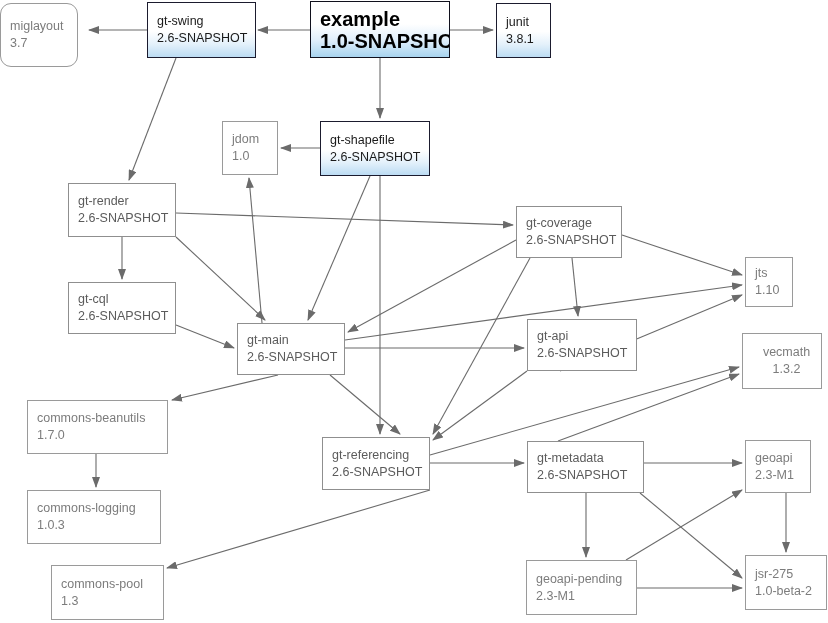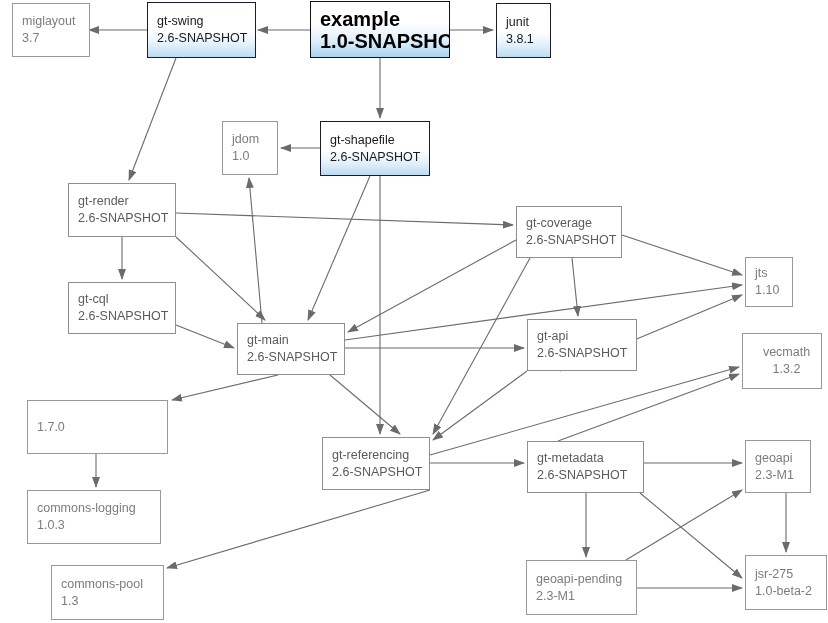--- a/index.html
+++ b/index.html
@@ -116,21 +116,21 @@
         <polyline points="644,463 742,463" fill="none" stroke="#6b6b6b" stroke-width="1.1" marker-end="url(#arrow)"></polyline>
         <polyline points="586,493 586,557" fill="none" stroke="#6b6b6b" stroke-width="1.1" marker-end="url(#arrow)"></polyline>
         <polyline points="640,493 742,578" fill="none" stroke="#6b6b6b" stroke-width="1.1" marker-end="url(#arrow)"></polyline>
         <polyline points="626,560 742,490" fill="none" stroke="#6b6b6b" stroke-width="1.1" marker-end="url(#arrow)"></polyline>
         <polyline points="637,588 742,588" fill="none" stroke="#6b6b6b" stroke-width="1.1" marker-end="url(#arrow)"></polyline>
         <polyline points="786,493 786,552" fill="none" stroke="#6b6b6b" stroke-width="1.1" marker-end="url(#arrow)"></polyline>
         <polyline points="96,454 96,487" fill="none" stroke="#6b6b6b" stroke-width="1.1" marker-end="url(#arrow)"></polyline>
       </g>
   </svg>
   <div id="nodes">
-      <div class="node plain" style="left: 12px; top: 3px; width: 78px; height: 54px;">
+      <div class="node plain" style="left: 0; top: 3px; width: 78px; height: 64px; border-radius: 11px;">
         <div class="nm">miglayout</div>
         <div class="vr">3.7</div>
       </div>
       <div class="node hl" style="left: 147px; top: 2px; width: 109px; height: 56px;">
         <div class="nm">gt-swing</div>
         <div class="vr">2.6-SNAPSHOT</div>
       </div>
       <div class="node root" style="left: 310px; top: 1px; width: 140px; height: 57px;">
         <div class="nm">example</div>
         <div class="vr">1.0-SNAPSHOT</div>
@@ -169,20 +169,21 @@
       </div>
       <div class="node module" style="left: 527px; top: 319px; width: 110px; height: 52px;">
         <div class="nm">gt-api</div>
         <div class="vr">2.6-SNAPSHOT</div>
       </div>
       <div class="node plain" style="left: 742px; top: 333px; width: 80px; height: 56px; text-align: center;">
         <div class="nm">vecmath</div>
         <div class="vr">1.3.2</div>
       </div>
       <div class="node plain" style="left: 27px; top: 400px; width: 141px; height: 54px;">
+        <div class="nm">commons-beanutils</div>
         <div class="vr">1.7.0</div>
       </div>
       <div class="node module" style="left: 322px; top: 437px; width: 108px; height: 53px;">
         <div class="nm">gt-referencing</div>
         <div class="vr">2.6-SNAPSHOT</div>
       </div>
       <div class="node module" style="left: 527px; top: 441px; width: 117px; height: 52px;">
         <div class="nm">gt-metadata</div>
         <div class="vr">2.6-SNAPSHOT</div>
       </div>

